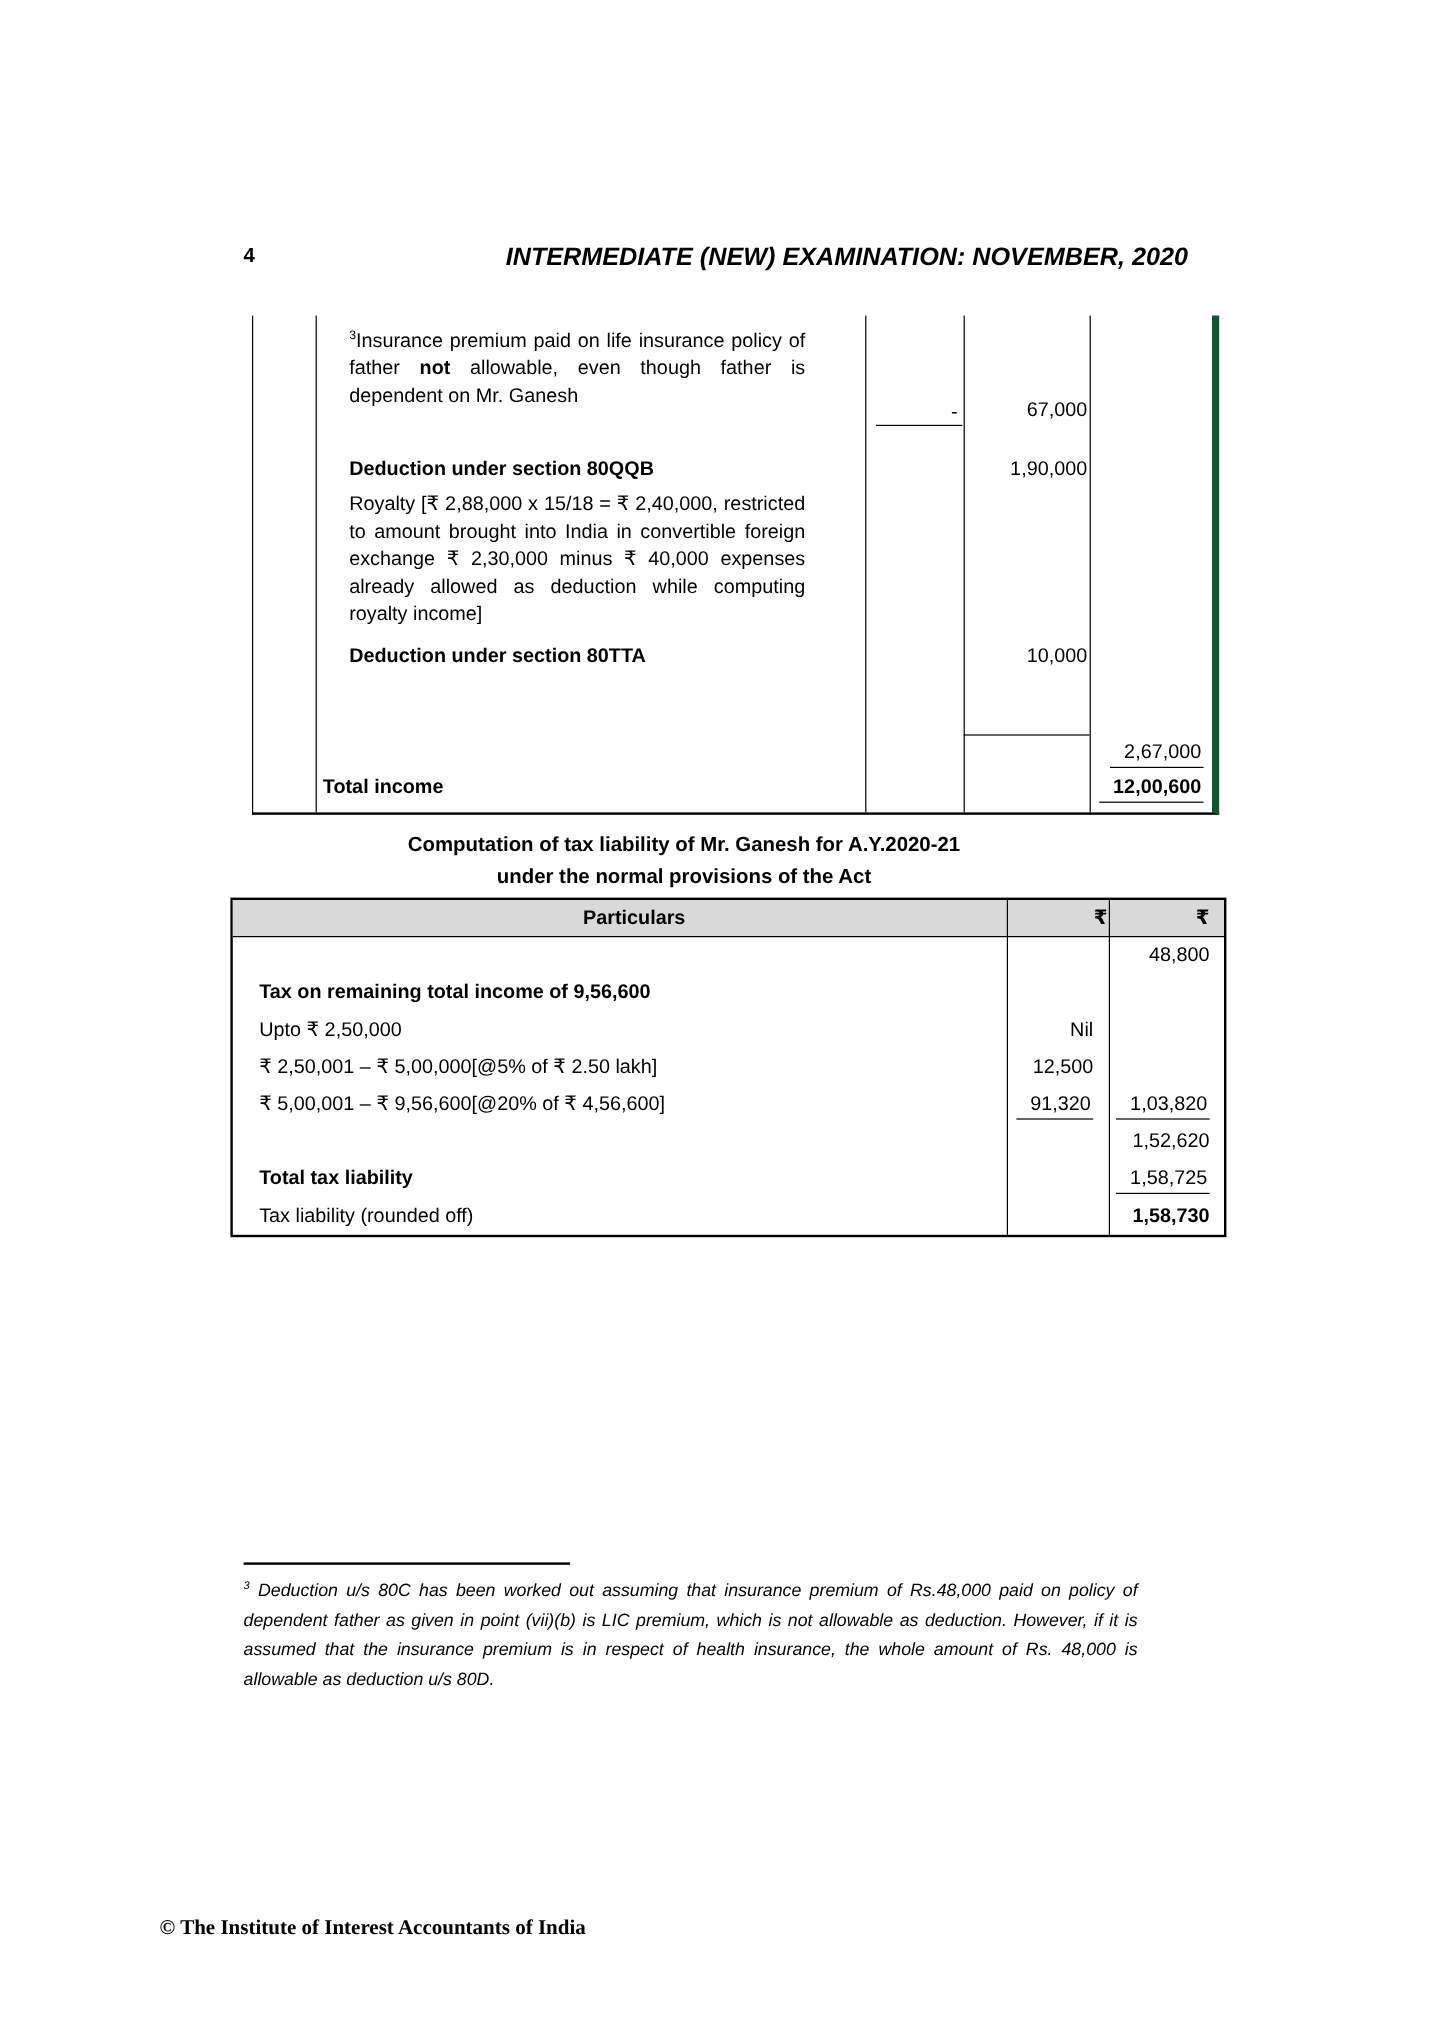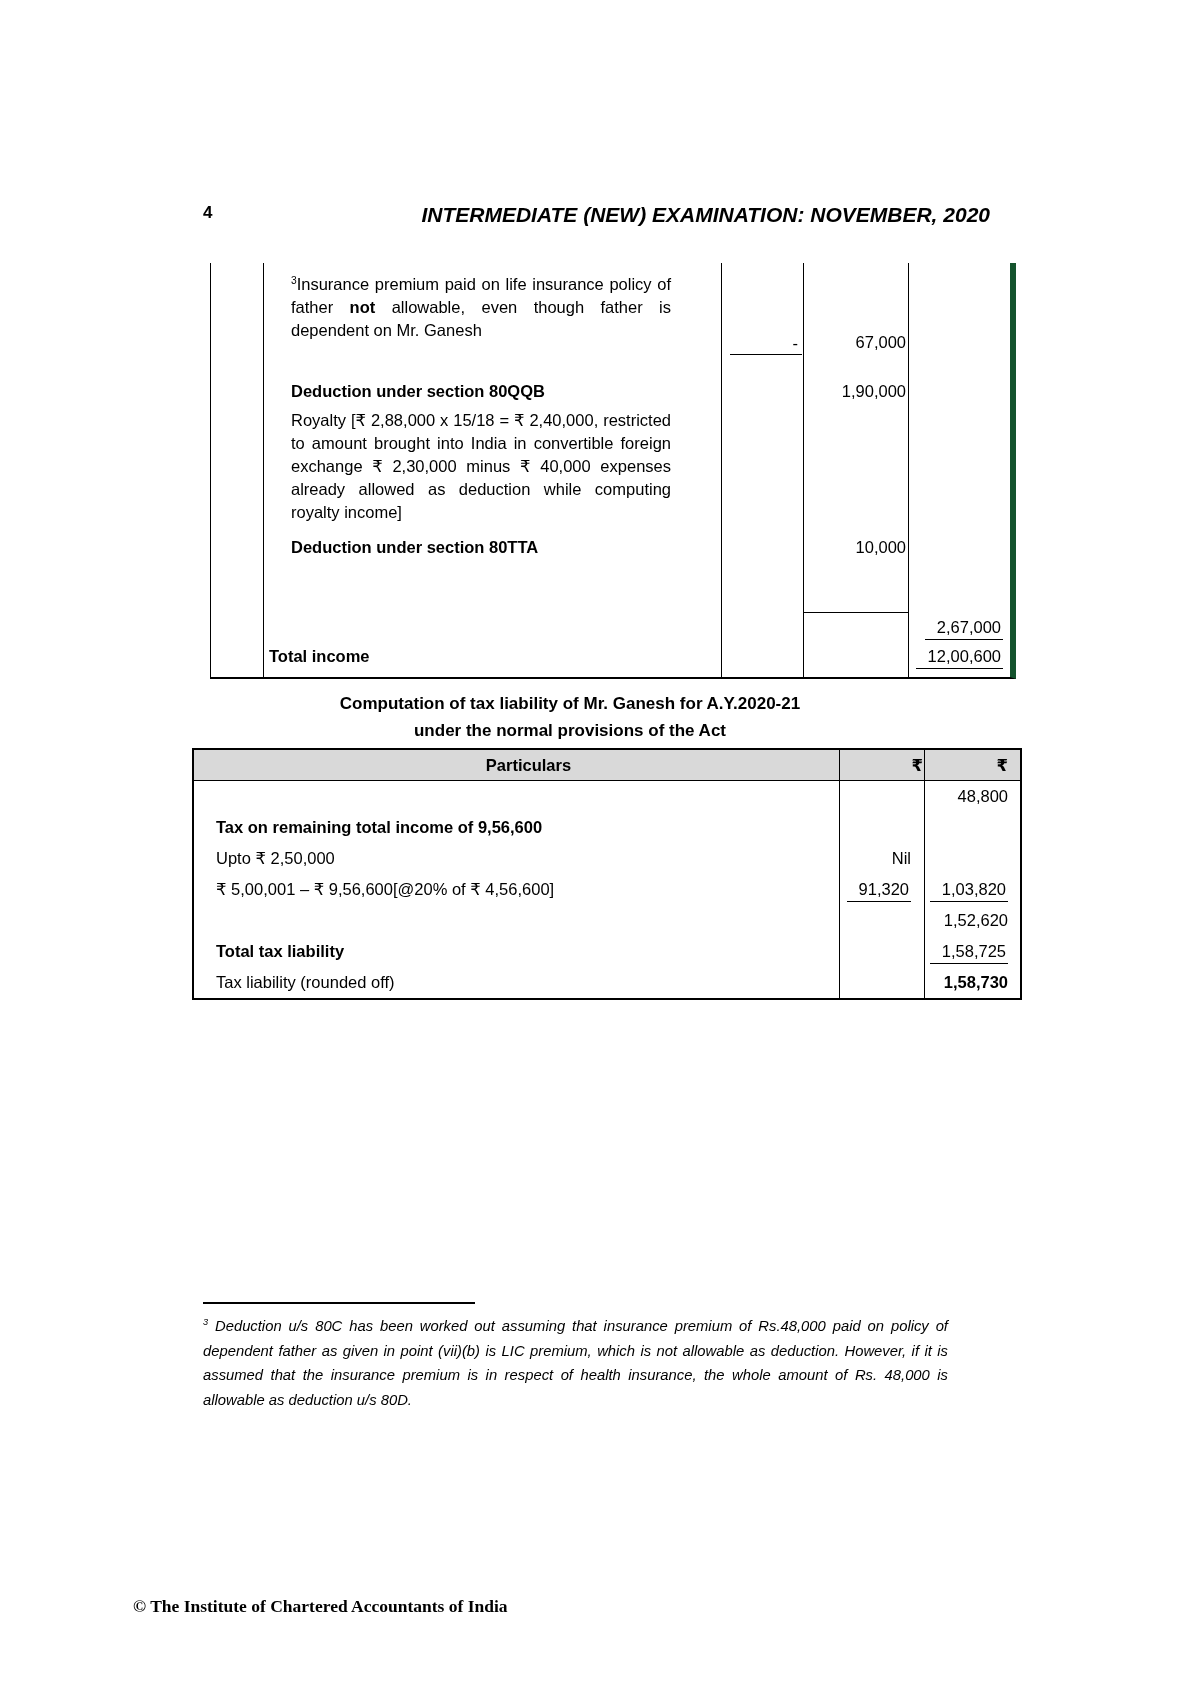--- a/index.html
+++ b/index.html
@@ -16,21 +16,21 @@
       border-left:1px solid #000;border-right:6px solid #14532d;border-bottom:2px solid #000;}
   .t1 .vl{position:absolute;top:0;bottom:0;width:1px;background:#000;}
   .t1-para{position:absolute;left:80px;width:380px;text-align:justify;line-height:23px;}
   .t1-head{position:absolute;left:80px;font-weight:bold;line-height:22px;}
   .t1-amt{position:absolute;left:593px;width:102px;text-align:right;padding-right:2px;line-height:22px;}
   .t1-dash{position:absolute;left:510px;top:70px;width:81px;text-align:right;}
   .dash-u{display:inline-block;width:68px;border-bottom:1.5px solid #000;text-align:right;line-height:21px;padding-right:4px;}
   .t1-sumline{position:absolute;left:592px;top:349px;width:105px;border-top:1px solid #000;}
   .t1-sub{position:absolute;left:697px;top:353px;width:95px;text-align:right;line-height:22px;}
   .t1-total-label{position:absolute;left:58px;top:382px;font-weight:bold;line-height:22px;text-align:right;}
-  .t1-total-amt{position:absolute;left:697px;top:382px;width:95px;text-align:right;font-weight:normal;line-height:22px;}
+  .t1-total-amt{position:absolute;left:697px;top:382px;width:95px;text-align:right;font-weight:bold;line-height:22px;}
   .u{display:inline-block;border-bottom:1.5px solid #000;padding:0 2px 2px 12px;line-height:20px;}
 
   
   .comp{position:absolute;left:150px;top:690px;width:840px;text-align:center;font-weight:bold;font-size:17px;line-height:27px;}
 
   
   .t2{position:absolute;left:192px;top:748px;width:830px;border:2px solid #000;box-sizing:border-box;}
   .t2 .vl{position:absolute;top:0;bottom:0;width:1px;background:#000;}
   .t2-headrow{display:flex;height:30px;background:#d9d9d9;border-bottom:1px solid #000;line-height:30px;font-weight:bold;padding-left:12px;}
   .t2-row{display:flex;height:31px;line-height:31px;}
@@ -102,20 +102,25 @@
       <div class="c1 b">Tax on remaining total income of 9,56,600</div>
       <div class="c2"></div>
         <div class="c3"></div>
     </div>
     <div class="t2-row">
       <div class="c1">Upto ₹ 2,50,000</div>
       <div class="c2"><span>Nil</span></div>
       <div class="c3"></div>
     </div>
     <div class="t2-row">
+      <div class="c1">₹ 2,50,001 – ₹ 5,00,000[@5% of ₹ 2.50 lakh]</div>
+      <div class="c2"><span>12,500</span></div>
+      <div class="c3"></div>
+    </div>
+    <div class="t2-row">
       <div class="c1">₹ 5,00,001 – ₹ 9,56,600[@20% of ₹ 4,56,600]</div>
       <div class="c2"><span class="u">91,320</span></div>
       <div class="c3"><span class="u">1,03,820</span></div>
     </div>
     <div class="t2-row">
       <div class="c1"></div>
       <div class="c2"></div>
       <div class="c3"><span>1,52,620</span></div>
     </div>
     <div class="t2-row">
@@ -126,14 +131,14 @@
     <div class="t2-row">
       <div class="c1">Tax liability (rounded off)</div>
       <div class="c2"></div>
       <div class="c3 b"><span>1,58,730</span></div>
     </div>
   </div>
 
   <div class="fn-rule"></div>
   <div class="footnote"><sup>3</sup><span> Deduction u/s 80C has been worked out assuming that insurance premium of Rs.48,000 paid on policy of dependent father as given in point (vii)(b) is LIC premium, which is not allowable as deduction.  However, if it is assumed that the insurance premium is in respect of health insurance, the whole amount of Rs. 48,000 is allowable as deduction u/s 80D.</span></div>
 
-  <div class="footer">© The Institute of Chartered Accountants of India</div>
+  <div class="footer">© The Institute of Interest Accountants of India</div>
 </div>
 
 </body></html>

